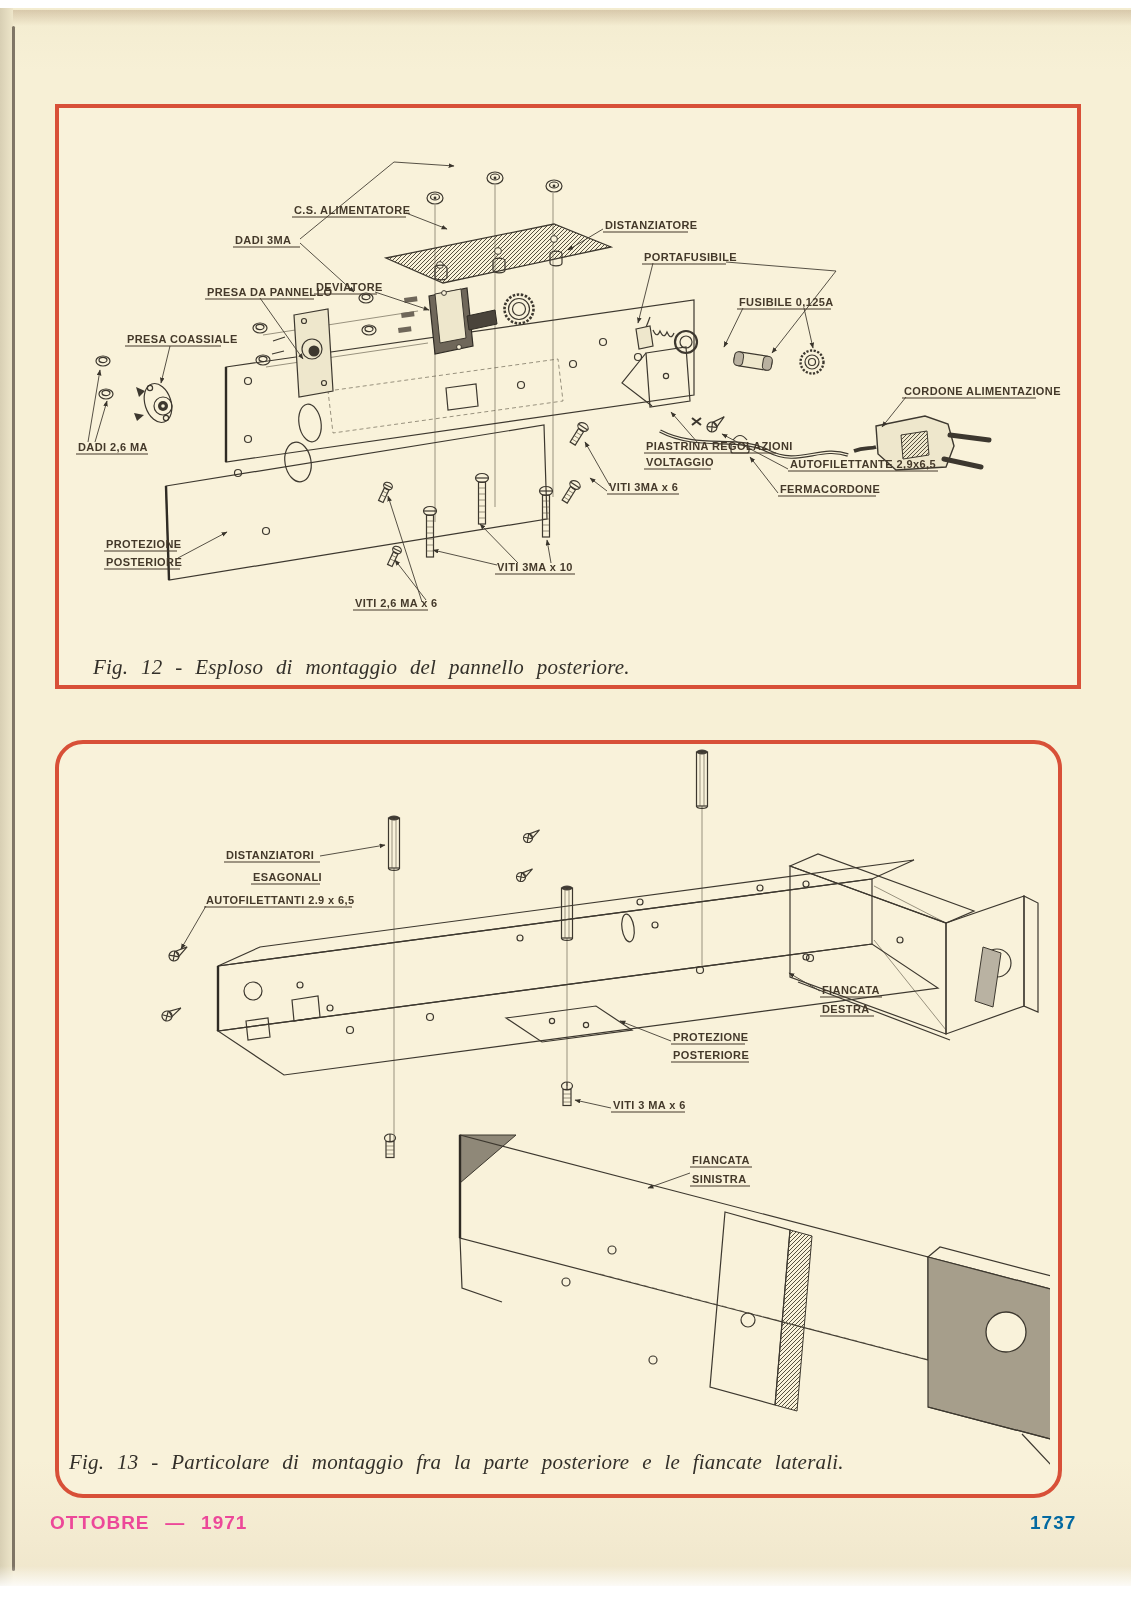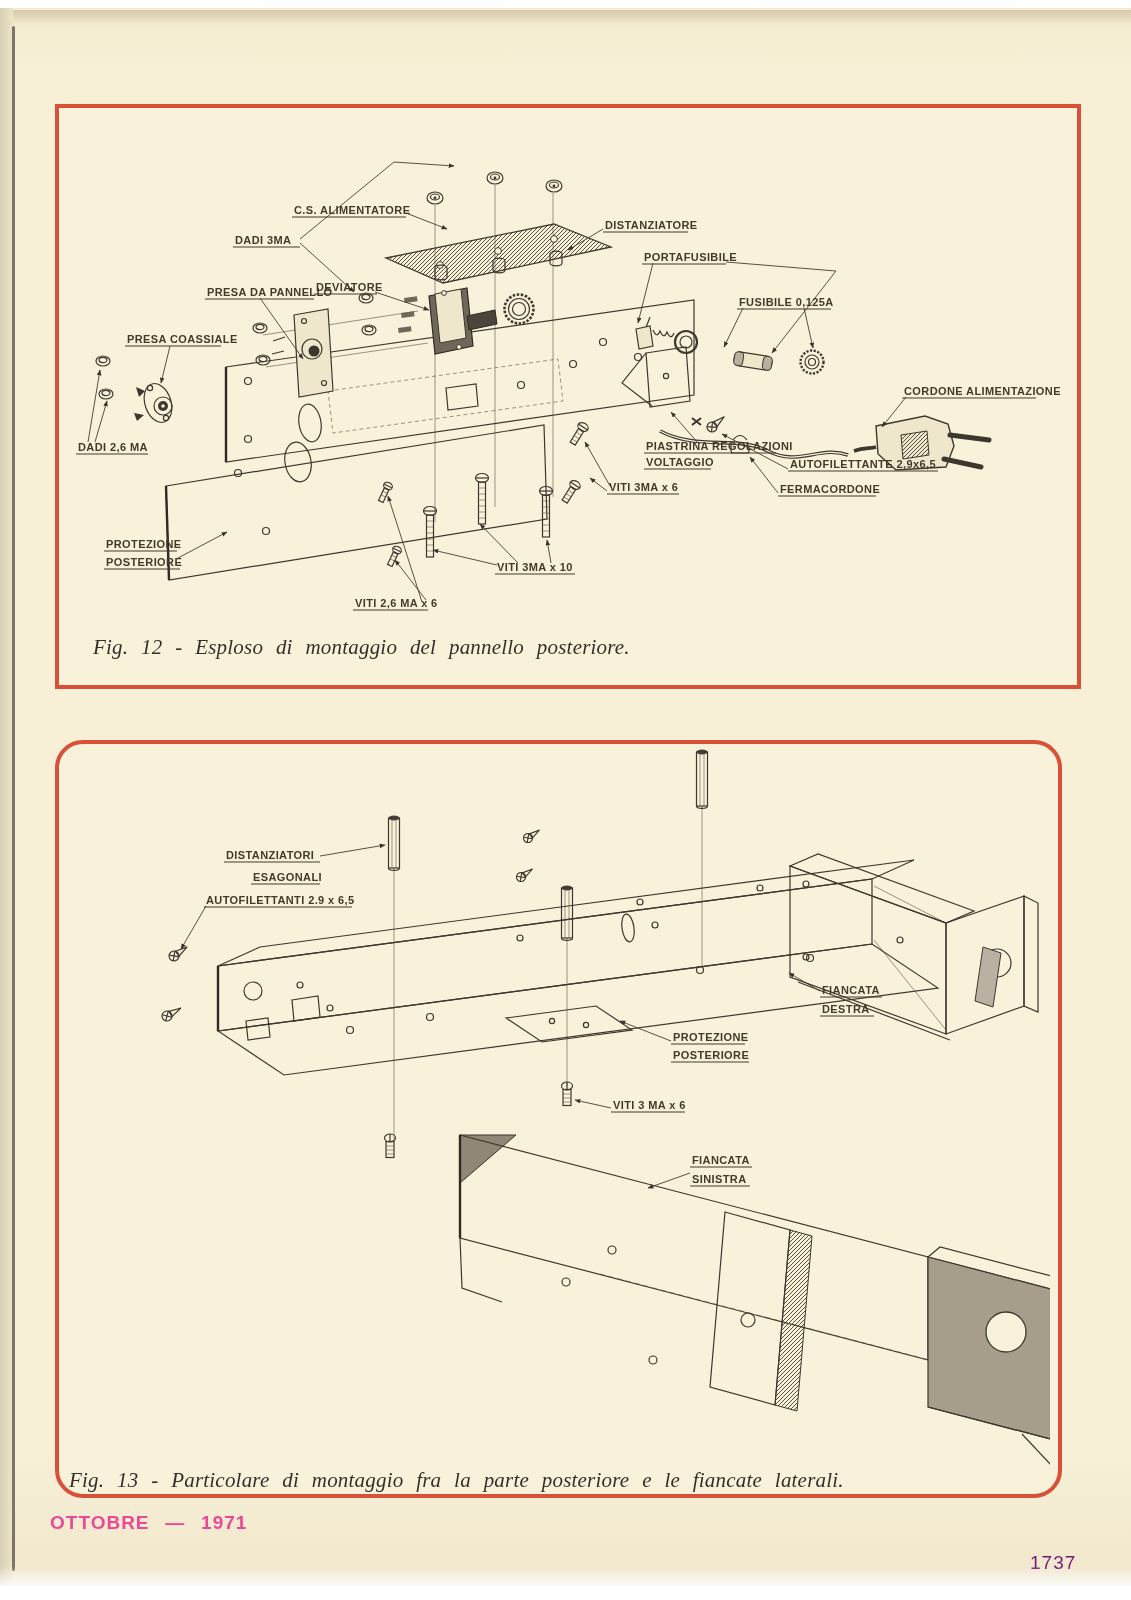--- a/index.html
+++ b/index.html
@@ -15,26 +15,26 @@
                 background:linear-gradient(90deg,#d8cfb4,#eee6ca);}
   .spine-line{position:absolute;left:12px;top:26px;width:3px;height:1545px;
               background:#584e41;opacity:.75;border-radius:2px;}
   .fig-frame{position:absolute;border:4px solid #d85038;background:#f9f2da;}
   .fig12{left:55px;top:104px;width:1018px;height:577px;}
   .fig13{left:55px;top:740px;width:999px;height:750px;border-radius:28px;}
   .fig-frame svg{position:absolute;left:0;top:0;}
   .caption{position:absolute;font-family:"Liberation Serif","DejaVu Serif",serif;
            font-style:italic;font-weight:500;font-size:21px;color:#33302a;
            letter-spacing:.2px;word-spacing:.35em;white-space:nowrap;}
-  .cap12{left:34px;top:527px;}
-  .cap13{left:10px;top:724px;}
+  .cap12{left:34px;top:547px;}
+  .cap13{left:10px;top:706px;}
   .footer-left{position:absolute;left:50px;top:1512px;font-size:19px;font-weight:bold;
                color:#ec4899;letter-spacing:1px;word-spacing:.5em;}
-  .footer-right{position:absolute;left:1030px;top:1552px;font-size:19px;font-weight:normal;
-                color:#701a75;letter-spacing:1px;}
+  .footer-right{position:absolute;left:1030px;top:1512px;font-size:19px;font-weight:bold;
+                color:#0369a1;letter-spacing:1px;}
   .lbl{font-family:"Liberation Sans",sans-serif;font-size:11px;font-weight:bold;
        fill:#44392a;letter-spacing:.4px;}
   .ul{stroke:#44392a;stroke-width:1;}
   .ld{stroke:#443e34;stroke-width:.9;fill:none;}
   .ink{stroke:#3d382f;stroke-width:1.2;fill:none;}
   .ink-thin{stroke:#57503f;stroke-width:.6;fill:none;}
   .ink-thick{stroke:#2f2b24;stroke-width:2.4;fill:none;}
   .fill-metal{fill:#eee7cc;}
   .fill-dark{fill:#6f675a;}
 </style>

